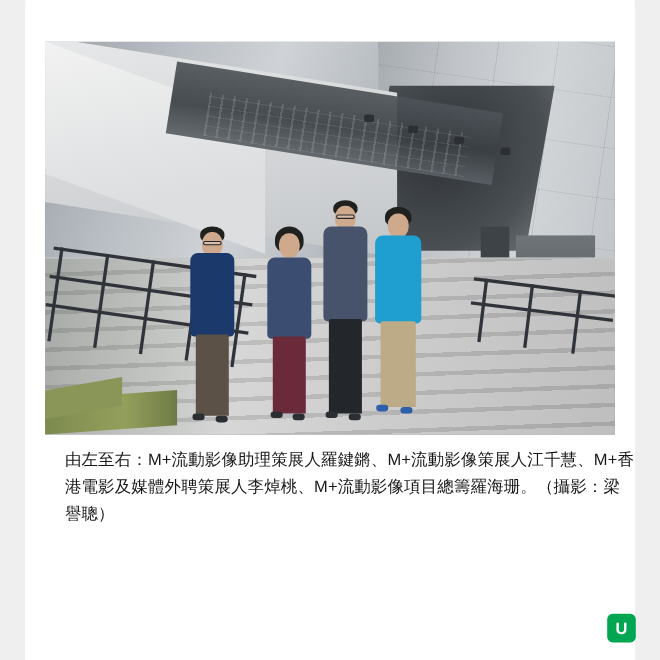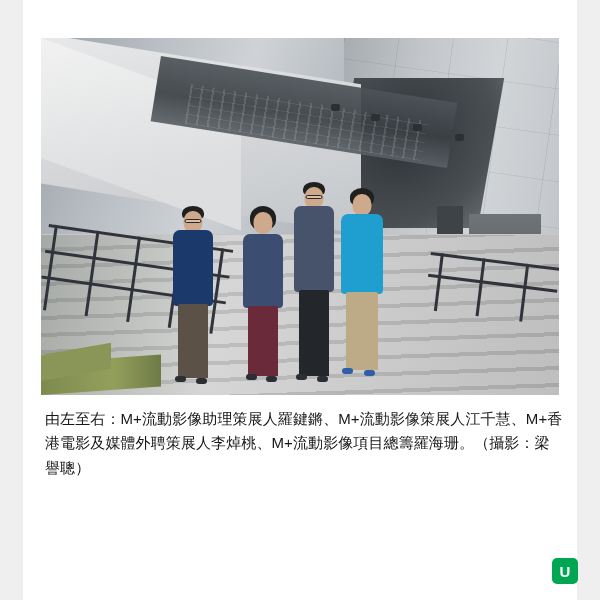--- a/index.html
+++ b/index.html
@@ -289,21 +289,21 @@
     transform: translateX(-50%);
     width: 17px;
     height: 4px;
     border: 1px solid #23262a;
     border-radius: 2px;
     box-sizing: border-box;
     background: rgba(255,255,255,0.25);
   }
 
   .caption {
-    margin: 12px 18px 0 4px;
+    margin: 12px 18px 0 18px;
     width: 518px;
     font-size: 15px;
     line-height: 1.62;
     color: #171717;
     letter-spacing: 0.1px;
   }
 
   .footer {
     position: absolute;
     right: 22px;

